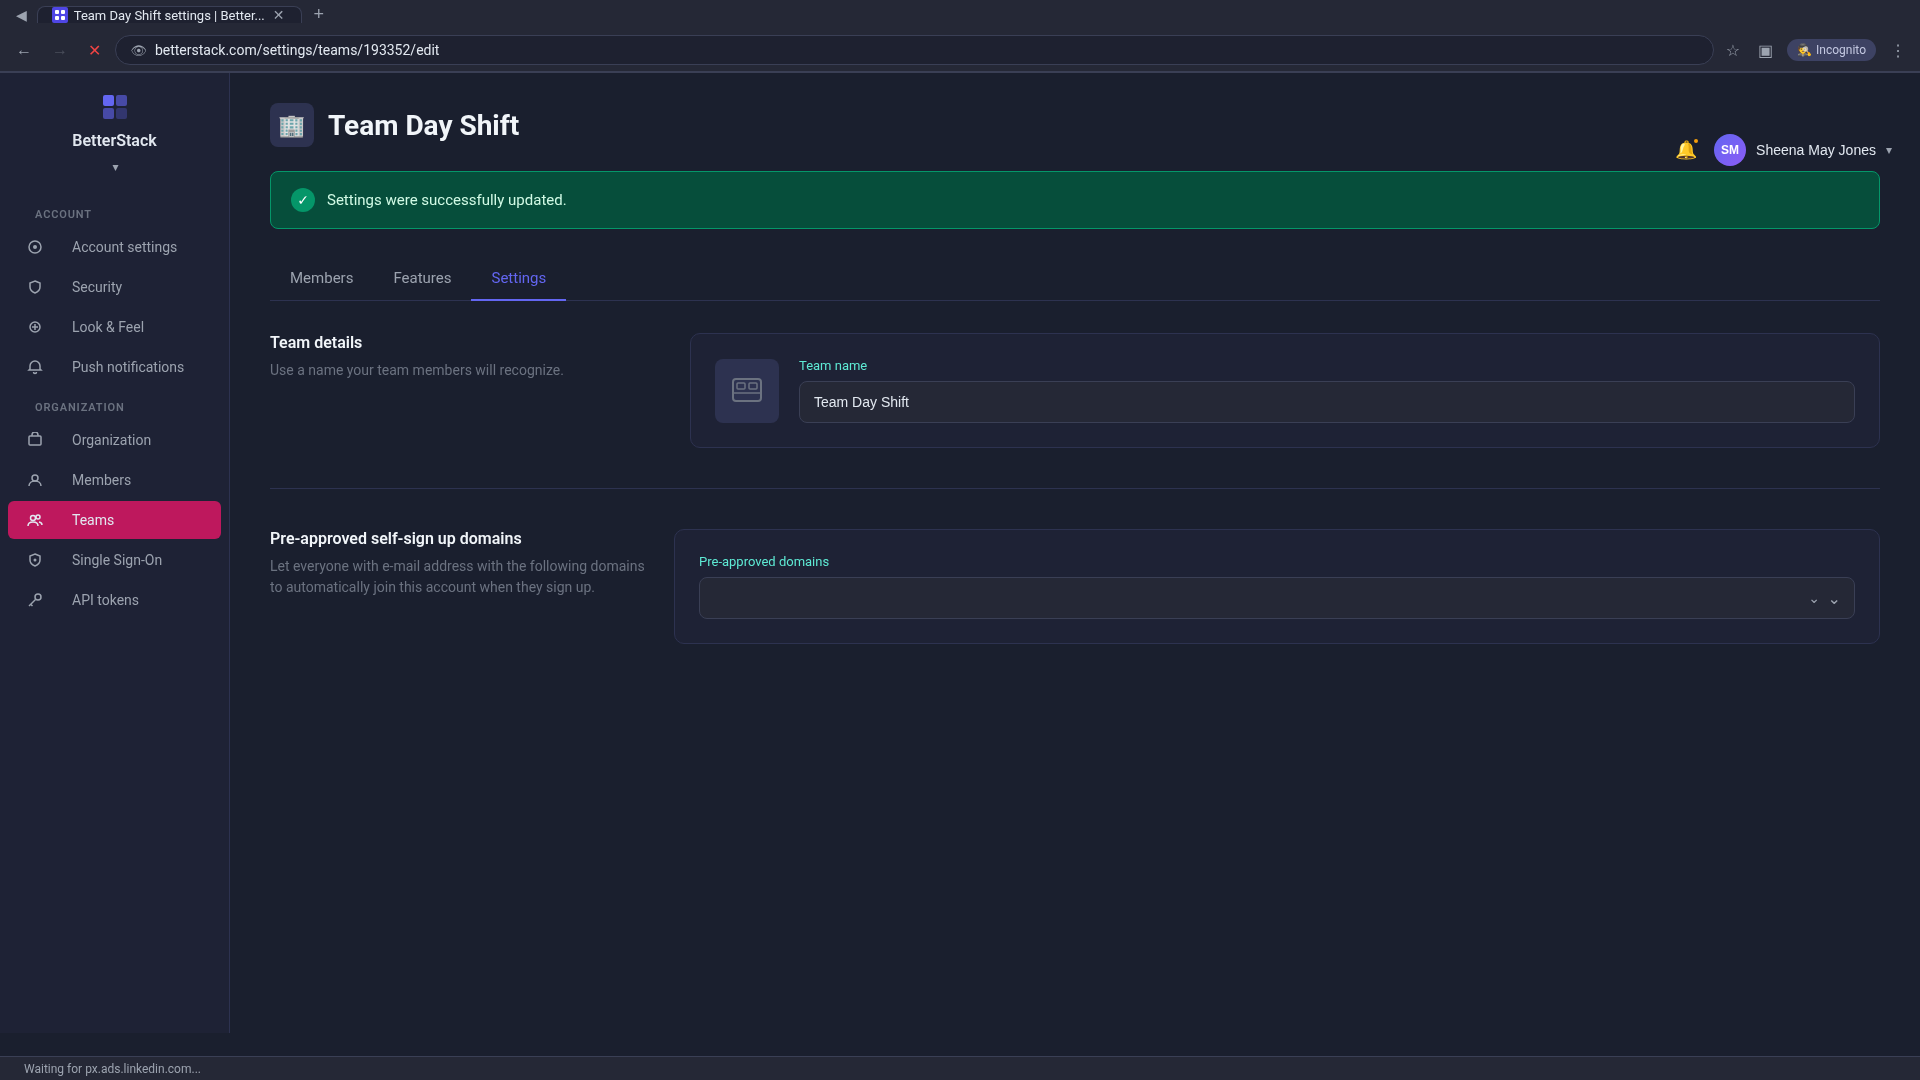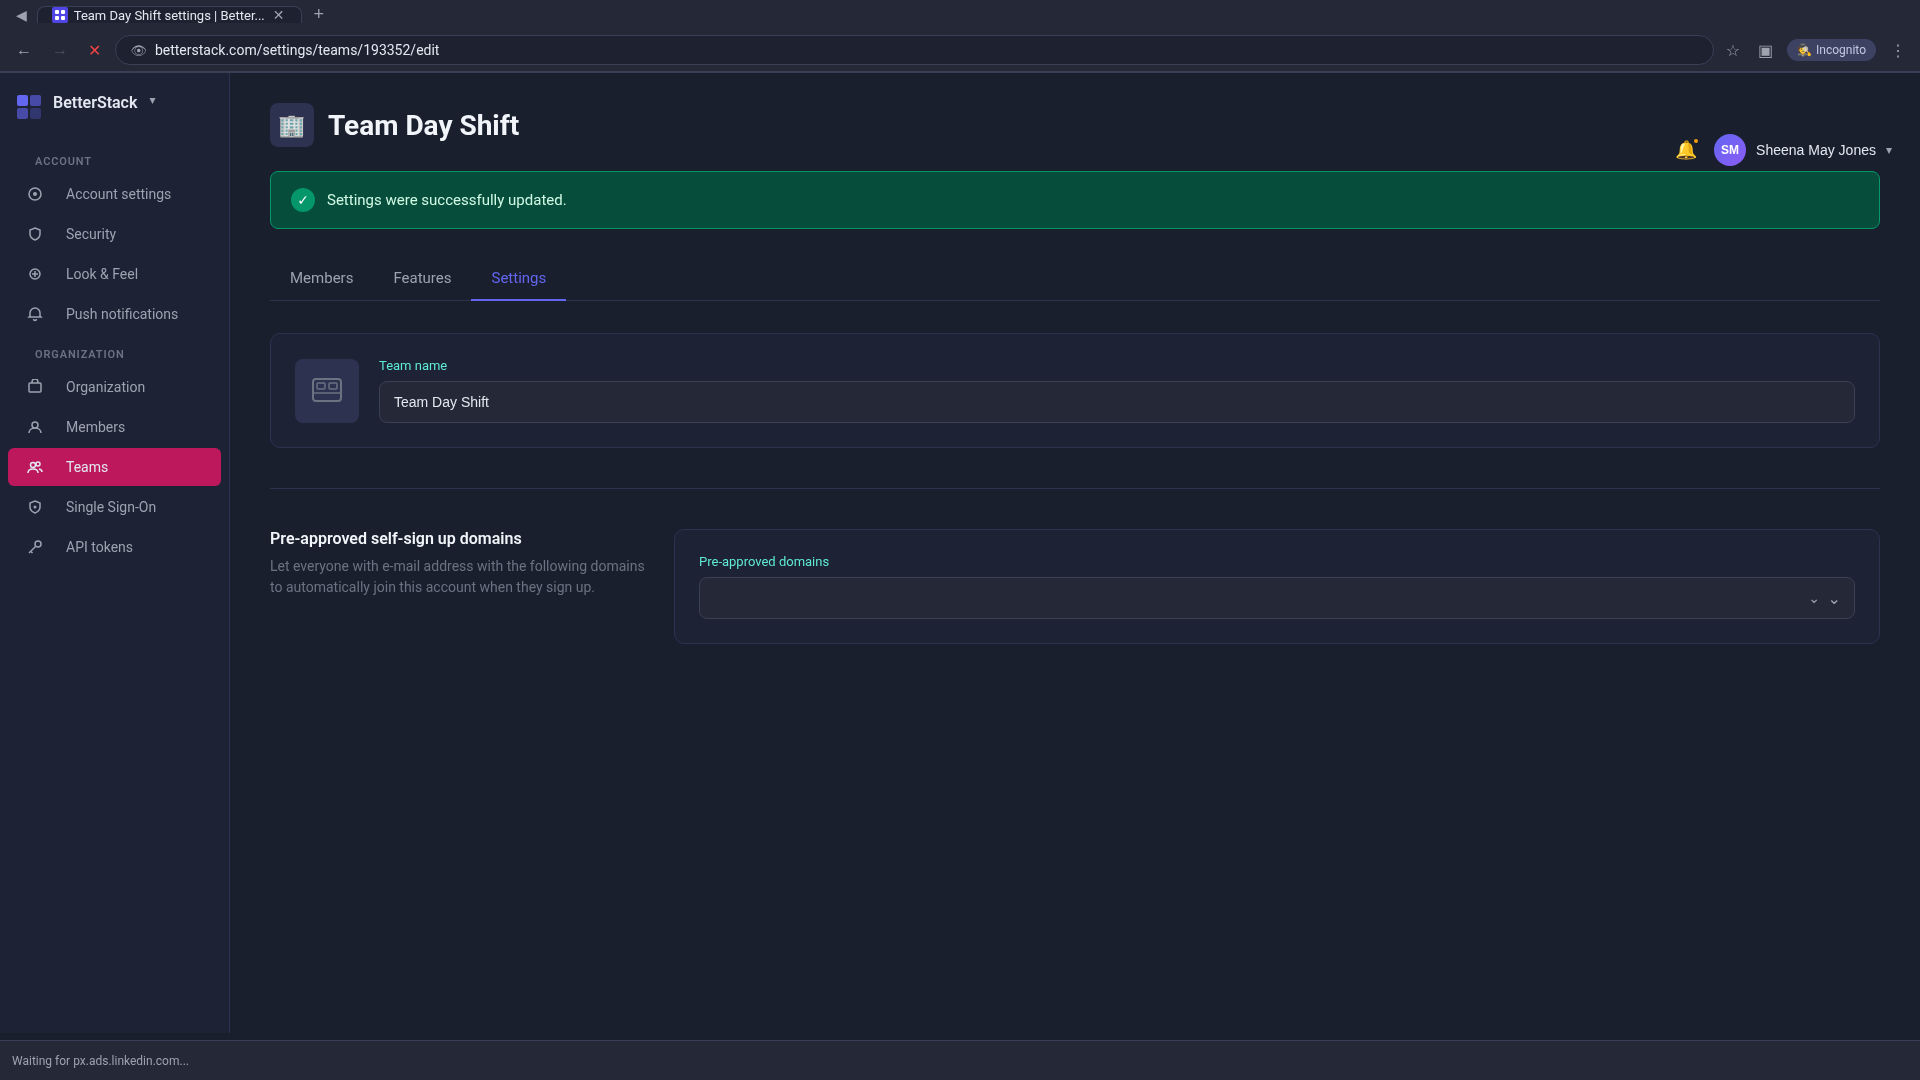--- a/index.html
+++ b/index.html
@@ -147,24 +147,25 @@
       background: #1e2235;
       border-right: 1px solid #2d3250;
       display: flex;
       flex-direction: column;
       padding: 0;
       flex-shrink: 0;
     }
 
     .sidebar-brand {
       display: flex;
-      align-items: flex-start;
+      align-items: center;
       gap: 10px;
       padding: 20px 15px;
       cursor: pointer;
+      flex-direction: column;
     }
     .brand-logo {
       width: 28px; height: 28px;
       display: flex;
       align-items: center;
       justify-content: center;
     }
     .brand-logo svg {
       width: 28px; height: 28px;
     }
@@ -185,21 +186,21 @@
       color: #6b7280;
       letter-spacing: 0.08em;
       padding: 14px 18px 6px;
       text-transform: uppercase;
       margin-left: 17px;
     }
 
     .sidebar-item {
       display: flex;
       align-items: center;
-      gap: 22px;
+      gap: 28px;
       padding: 10px 18px;
       cursor: pointer;
       border-radius: 6px;
       margin: 1px 8px;
       color: #9ca3af;
       font-size: 14px;
       transition: background 0.15s;
     }
     .sidebar-item.active {
       background: #be185d;
@@ -440,24 +441,24 @@
     }
 
     
     .status-bar {
       position: fixed;
       bottom: 0;
       left: 0;
       right: 0;
       background: #252836;
       border-top: 1px solid #3a3f55;
-      padding: 4px 12px;
+      padding: 4px 24px;
       font-size: 12px;
       color: #9ca3af;
-      height: 40px;
+      height: 24px;
       display: flex;
       align-items: center;
     }
 
     
     .main-content::-webkit-scrollbar { width: 6px; }
     .main-content::-webkit-scrollbar-track { background: #1a1f2e; }
     .main-content::-webkit-scrollbar-thumb { background: #3a3f55; border-radius: 3px; }
   </style>
 </head>
@@ -639,20 +640,24 @@
       <span class="success-text">Settings were successfully updated.</span>
     </div>
 
     <div class="tabs-bar">
       <div class="tab-item">Members</div>
       <div class="tab-item">Features</div>
       <div class="tab-item active">Settings</div>
     </div>
 
     <div class="settings-section">
+      <div class="section-description">
+        <h3 class="section-title">Team details</h3>
+        <p class="section-desc-text">Use a name your team members will recognize.</p>
+      </div>
       <div class="section-content">
         <div class="team-avatar-box">
           <svg width="36" height="36" viewBox="0 0 36 36" fill="none">
             <rect x="4" y="6" width="28" height="22" rx="3" stroke="#6b7280" stroke-width="2"></rect>
             <rect x="8" y="10" width="8" height="6" rx="1" stroke="#6b7280" stroke-width="1.5"></rect>
             <rect x="20" y="10" width="8" height="6" rx="1" stroke="#6b7280" stroke-width="1.5"></rect>
             <path d="M4 20h28" stroke="#6b7280" stroke-width="1.5"></path>
           </svg>
         </div>
         <div class="team-name-field">

